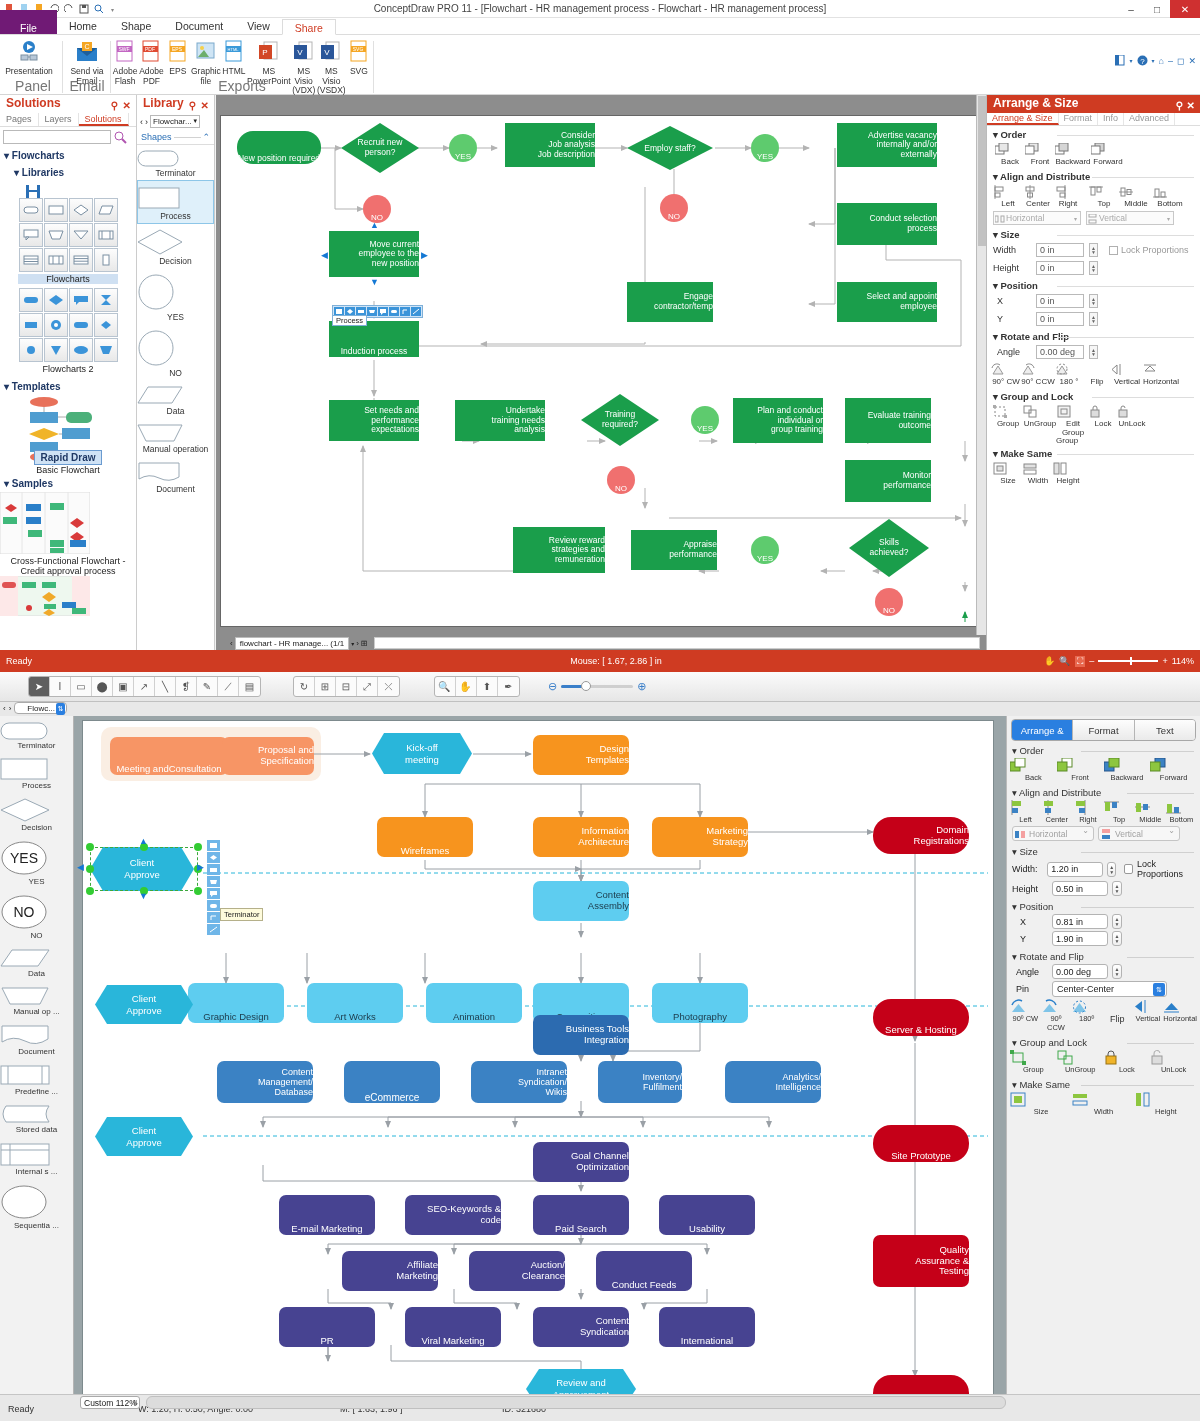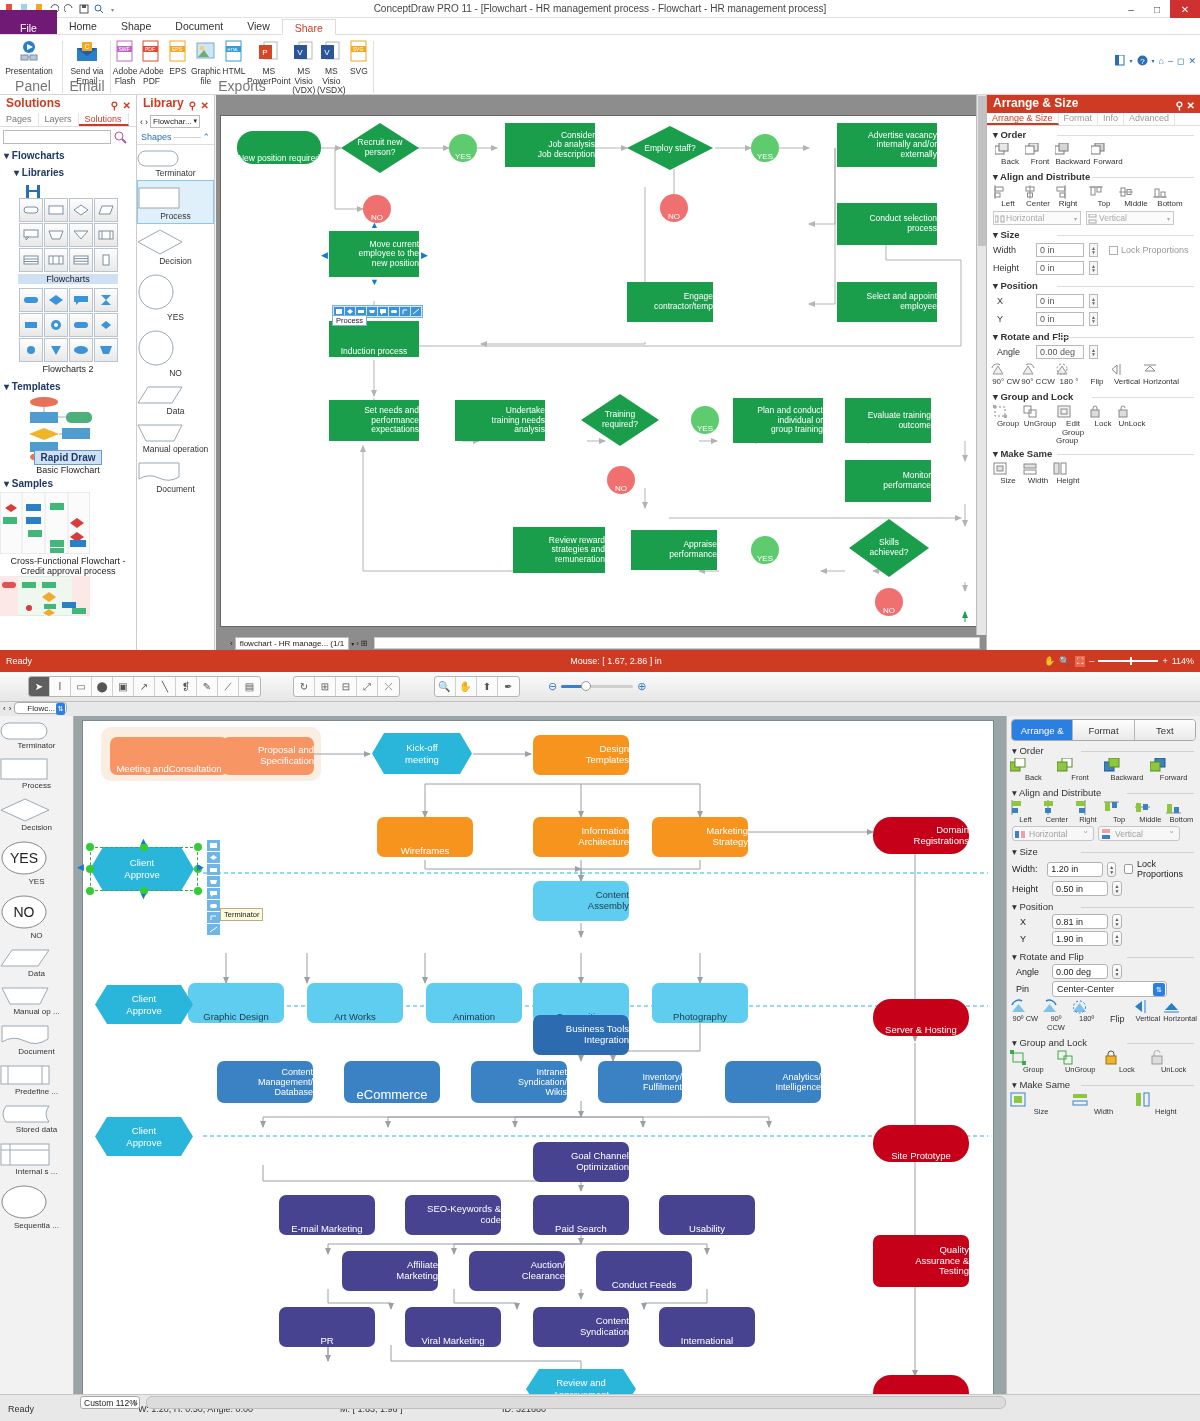--- a/index.html
+++ b/index.html
@@ -1389,21 +1389,21 @@
 
         <div class="node" style="left:450px;top:294px;width:96px;height:40px;background:#2c6bb0;border-radius:7px;font-size:9.5px;flex-direction:column;">
             <span>Business Tools</span>
             <span>Integration</span>
           </div>
         <div class="node" style="left:134px;top:340px;width:96px;height:42px;background:#3b82c4;border-radius:7px;font-size:9px;flex-direction:column;">
             <span>Content</span>
             <span>Management/</span>
             <span>Database</span>
           </div>
-        <div class="node" style="left:261px;top:340px;width:96px;height:42px;background:#3b82c4;border-radius:7px;font-size:13px;">eCommerce</div>
+        <div class="node" style="left:261px;top:340px;width:96px;height:42px;background:#3b82c4;border-radius:7px;font-size:10px;">eCommerce</div>
         <div class="node" style="left:388px;top:340px;width:96px;height:42px;background:#3b82c4;border-radius:7px;font-size:9px;flex-direction:column;">
             <span>Intranet</span>
             <span>Syndication/</span>
             <span>Wikis</span>
           </div>
         <div class="node" style="left:515px;top:340px;width:84px;height:42px;background:#3b82c4;border-radius:7px;font-size:9px;flex-direction:column;">
             <span>Inventory/</span>
             <span>Fulfilment</span>
           </div>
         <div class="node" style="left:642px;top:340px;width:96px;height:42px;background:#3b82c4;border-radius:7px;font-size:9px;flex-direction:column;">

